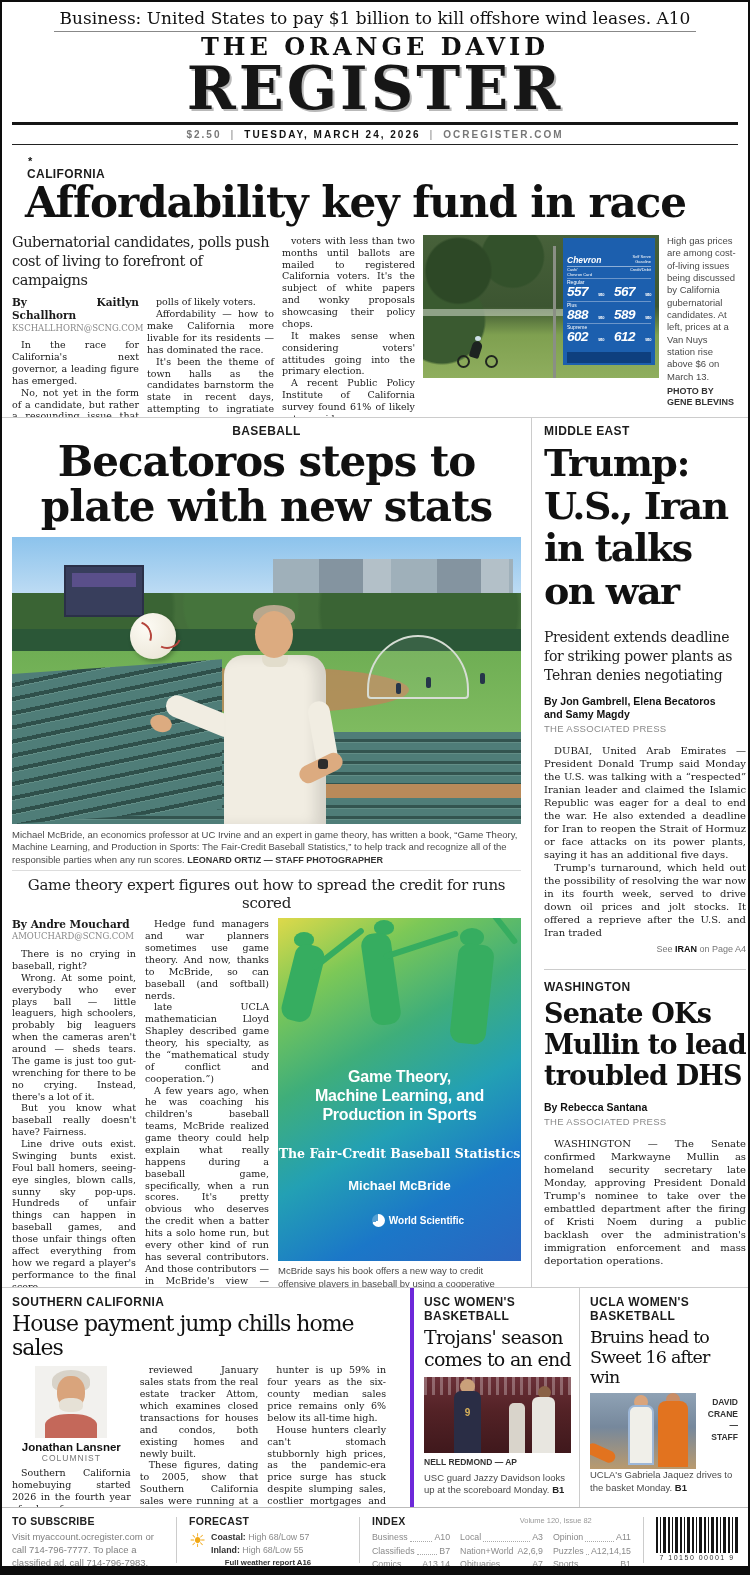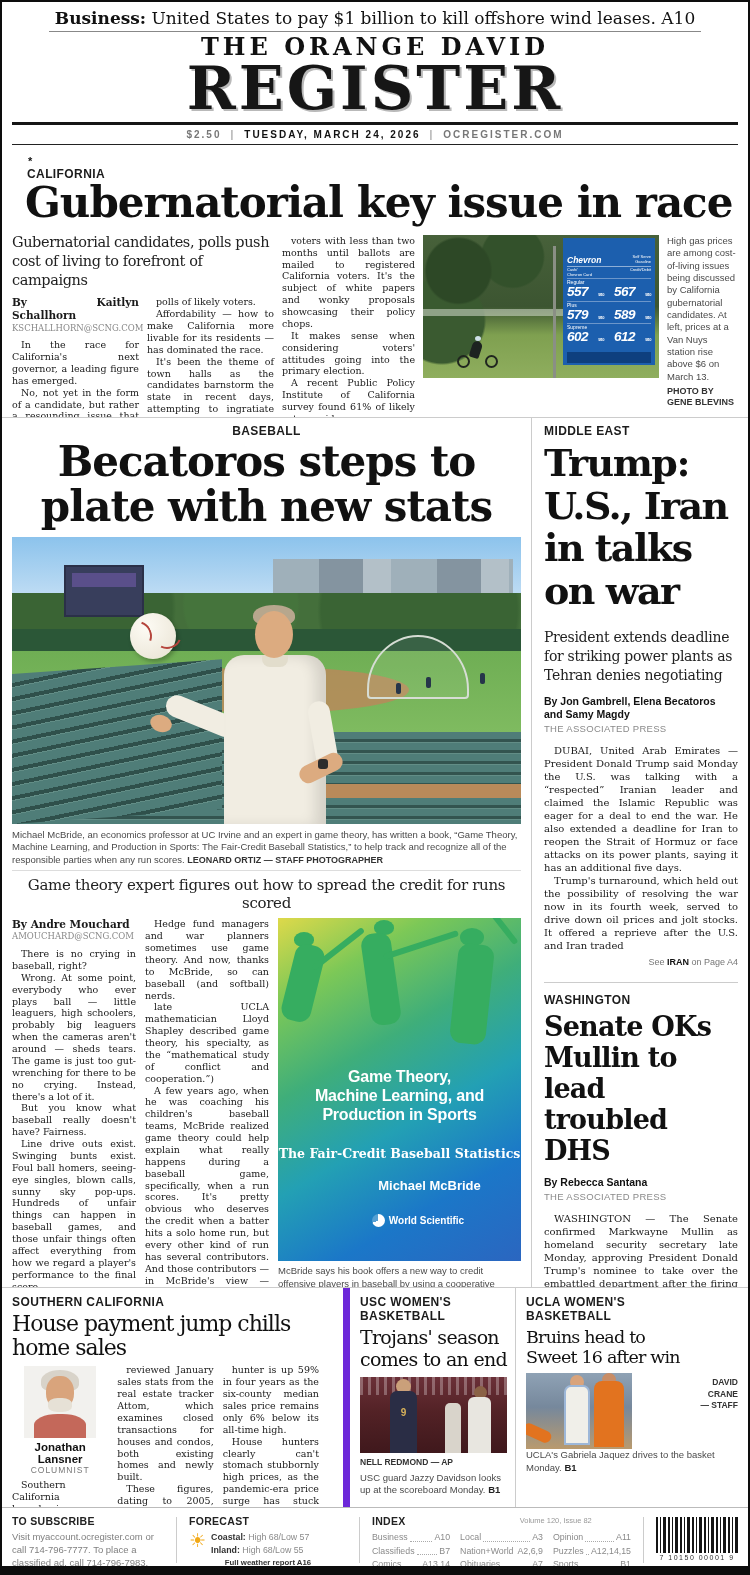--- a/index.html
+++ b/index.html
@@ -5,21 +5,21 @@
   * { margin:0; padding:0; box-sizing:border-box; }
   body { background:#444; }
   .page { width:750px; height:1575px; margin:0 auto; background:#fff; color:#111;
           font-family:"Liberation Sans", sans-serif; position:relative; overflow:hidden;
           border:2px solid #0d0d0d; }
 
   
   .banner { height:30px; text-align:center; padding-top:6px; }
   .banner-inner { display:inline-block; font-family:"DejaVu Serif",serif; font-size:17px;
                   border-bottom:1px solid #888; padding:0 6px 3px; }
-  .banner-inner b { font-weight:bold; }
+  .banner-inner b { font-weight:normal; }
 
   
   .masthead { height:120px; text-align:center; }
   .mh-top { font-family:"DejaVu Serif",serif; font-size:24px; font-weight:bold; letter-spacing:4px; }
   .mh-name { font-family:"DejaVu Serif",serif; font-size:59px; font-weight:bold; letter-spacing:3px;
              line-height:.95; color:#161616; text-shadow:2px 2px 0 #b9b9b9; }
   .mh-rule { border-top:3px solid #151515; margin:5px 10px 0; }
   .mh-info { font-size:10px; font-weight:bold; letter-spacing:2px; color:#777; padding:4px 0 4px; }
   .mh-info b { color:#111; }
   .mh-info .sep { color:#aaa; margin:0 9px; }
@@ -135,44 +135,44 @@
   .bb-book { flex:1; }
   .book-cover { height:343px; position:relative; overflow:hidden;
      background:linear-gradient(150deg,#ded94a 0%,#7cc857 18%,#3fae7a 38%,#23a0b4 58%,#1b77c8 78%,#2b66c0 100%); }
   .bt-helm { position:absolute; width:20px; height:15px; background:#36ad60; border-radius:50% 50% 45% 45%; }
   .bt-body { position:absolute; width:30px; height:78px; background:#36ad60; border-radius:12px; }
   .bt-bat  { position:absolute; width:64px; height:6px; background:#36ad60; border-radius:3px; }
   .book-title { position:absolute; top:150px; width:100%; text-align:center; color:#fff; font-weight:bold;
                 font-size:16px; line-height:1.18; white-space:pre-line; letter-spacing:-.2px; }
   .book-sub { position:absolute; top:228px; width:100%; text-align:center; color:#fff;
               font-family:"DejaVu Serif",serif; font-weight:bold; font-size:12.5px; }
-  .book-author { position:absolute; top:260px; width:100%; text-align:center; color:#fff; font-weight:bold; font-size:13px;margin-left:30px; }
+  .book-author { position:absolute; top:260px; width:100%; text-align:center; color:#fff; font-weight:bold; font-size:13px; }
   .book-pub { position:absolute; top:296px; width:100%; display:flex; justify-content:center; align-items:center;
               gap:4px; color:#fff; font-size:10px; font-weight:bold;padding-left:37px; }
   .ws-mark { width:13px; height:13px; border-radius:50%;
              background:conic-gradient(#fff 0 250deg, rgba(255,255,255,.25) 250deg 360deg); }
   .book-caption { margin-top:4px; }
 
   
-  .mideast { flex:1; padding:6px 10px 0 12px; }
+  .mideast { flex:1; padding:6px 2px 0 12px; }
   .me-headline { font-family:"DejaVu Serif",serif; font-size:38px; font-weight:bold; line-height:1.12;
                  letter-spacing:-1.5px; white-space:pre-line; margin:4px 0 16px; }
   .me-sub { font-family:"DejaVu Serif",serif; font-size:14px; line-height:1.35; letter-spacing:-.3px;
             white-space:pre-line; color:#222; margin-bottom:10px; }
   .me-byline { font-size:10.5px; font-weight:bold; white-space:pre-line; line-height:1.25; }
   .me-agency { font-size:9.5px; color:#8a8a8a; letter-spacing:.3px; margin:2px 0 10px; }
   .me-body { font-family:"DejaVu Serif",serif; font-size:10px; line-height:1.3; text-align:justify; color:#1a1a1a; }
   .me-body p { margin:0; text-indent:10px; }
   .me-div { border-top:1px solid #ccc; margin:15px 0 10px; }
   .wa-headline { font-family:"DejaVu Serif",serif; font-size:27px; font-weight:bold; line-height:1.15;
                  letter-spacing:-.8px; white-space:pre-line; margin:4px 0 10px; }
 
   
   .bottomband { display:flex; height:220px; border-top:1px solid #ccc; overflow:hidden; }
-  .lansner { width:348px; padding:7px 24px 0 10px; border-right:7px solid #6d28d9; }
+  .lansner { width:412px; padding:7px 24px 0 10px; border-right:4px solid #6d28d9; }
   .lan-headline { font-family:"DejaVu Serif",serif; font-size:22px; font-weight:500; letter-spacing:-1px;
                   line-height:1.1; margin:3px 0 4px; }
   .lan-cols { display:flex; gap:9px; }
   .lan-colA { width:125px; text-align:center; }
   .lan-cols .bcol { width:125px; }
   .lan-photo { width:72px; height:72px; margin:2px auto 3px; position:relative; background:#f2f1ee; overflow:hidden; }
   .lan-hair { position:absolute; left:17px; top:4px; width:38px; height:22px; background:#d8d3c9; border-radius:50% 50% 35% 35%; }
   .lan-face { position:absolute; left:22px; top:10px; width:28px; height:33px; background:#d9a47c; border-radius:46%; }
   .lan-beard { position:absolute; left:24px; top:32px; width:24px; height:14px; background:#e6e1d6; border-radius:40%; }
   .lan-shirt { position:absolute; left:10px; bottom:0; width:52px; height:24px; background:#c4685a; border-radius:45% 45% 0 0; }
@@ -249,21 +249,21 @@
     <div class="mh-rule"></div>
     <div class="mh-info">
       <span>$2.50</span><span class="sep">|</span><b>TUESDAY, MARCH 24, 2026</b><span class="sep">|</span><span>OCREGISTER.COM</span>
     </div>
     <div class="mh-rule2"></div>
   </div>
 
   <div class="afford">
     <span class="edition-star">*</span>
     <div class="kicker">CALIFORNIA</div>
-    <div class="afford-headline">Gubernatorial key issue in race</div>
+    <div class="afford-headline">Affordability key fund in race</div>
     <div class="afford-row">
       <div class="afford-main">
         <div class="afford-sub">Gubernatorial candidates, polls push
 cost of living to forefront of campaigns</div>
         <div class="cols2">
           <div class="bcol">
             <div class="byline-name">By Kaitlyn Schallhorn</div>
             <div class="byline-email">KSCHALLHORN@SCNG.COM</div>
             <div>
                 <p>In the race for California's next governor, a leading figure has emerged.</p>
@@ -305,21 +305,21 @@
           </div>
           <div class="gs-grade">Regular</div>
           <div class="gs-prices">
             <span>557</span>
               <span class="gs-frac">9/10</span>
             <span>567</span>
               <span class="gs-frac">9/10</span>
           </div>
           <div class="gs-grade">Plus</div>
           <div class="gs-prices">
-            <span>579</span>
+            <span>888</span>
               <span class="gs-frac">9/10</span>
             <span>589</span>
               <span class="gs-frac">9/10</span>
           </div>
           <div class="gs-grade">Supreme</div>
           <div class="gs-prices">
             <span>602</span>
               <span class="gs-frac">9/10</span>
             <span>612</span>
               <span class="gs-frac">9/10</span>

